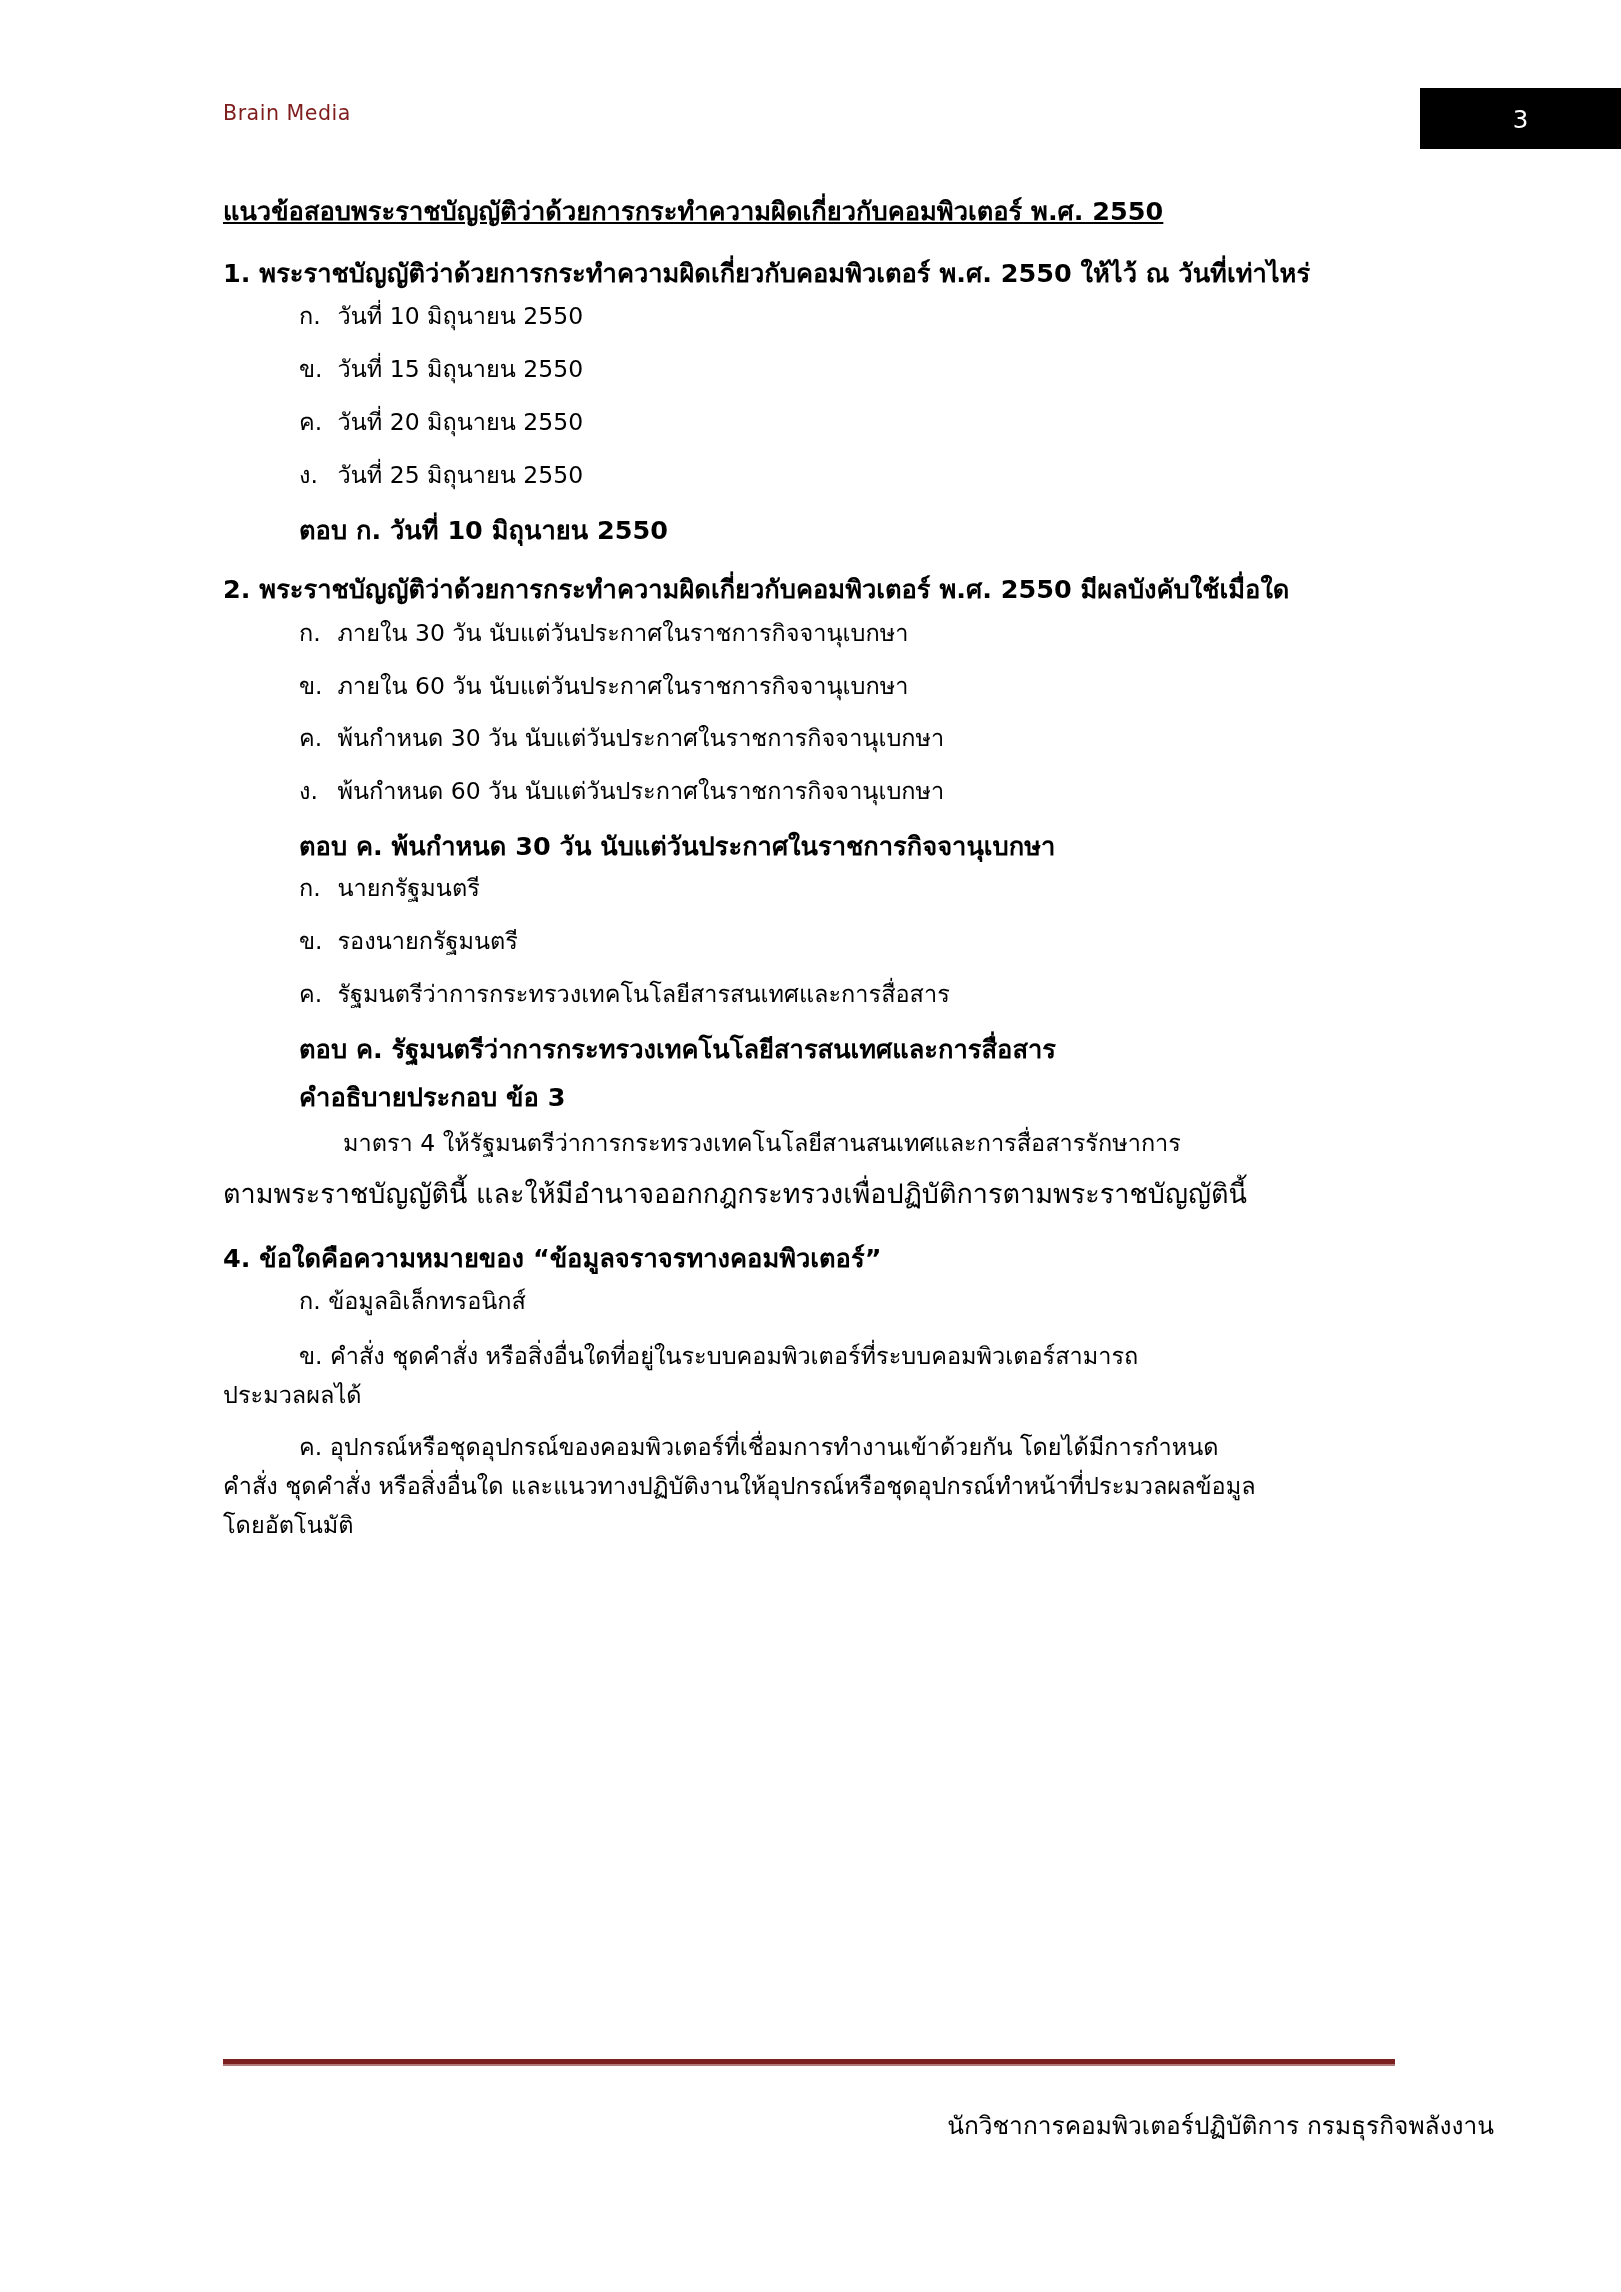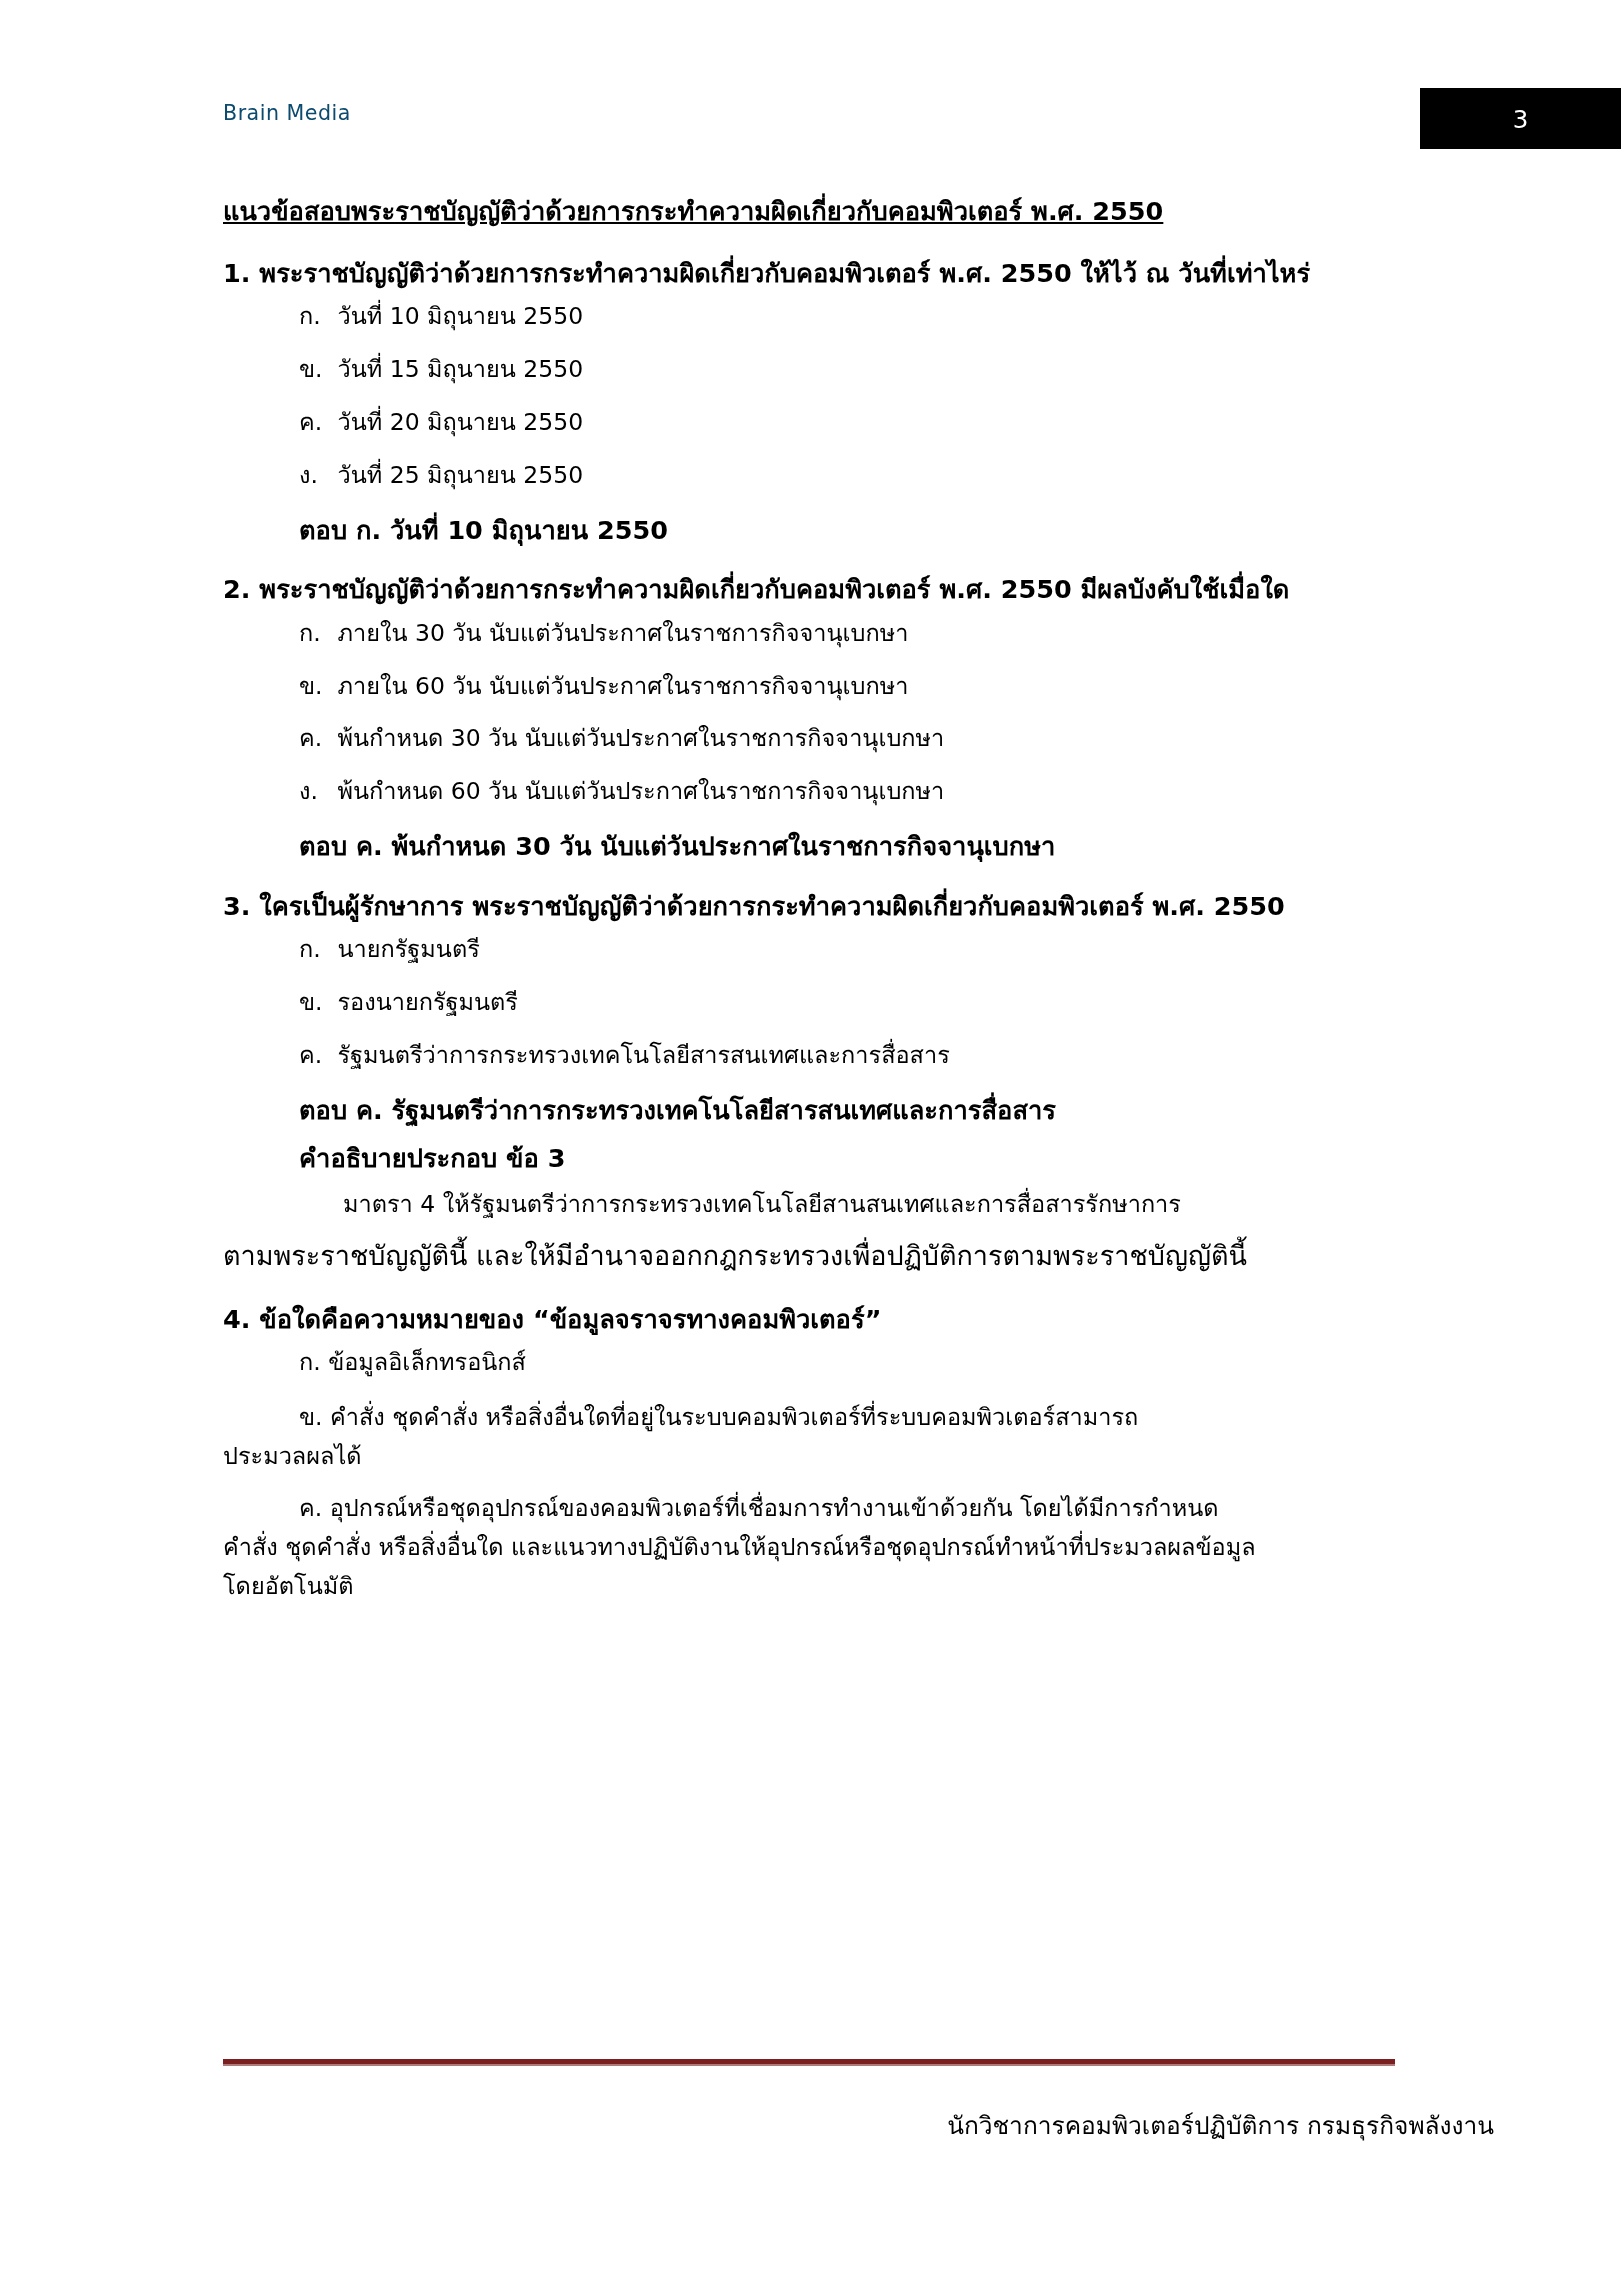--- a/index.html
+++ b/index.html
@@ -26,21 +26,21 @@
     top: 88px;
     left: 0;
     width: 1621px;
     height: 78px;
   }
   .header-left {
     position: absolute;
     left: 223px;
     top: 12.7px;
     font-size: 20.6px;
-    color: #0c4a6e;
+    color: #7f1d1d;
     letter-spacing: 0.5px;
     font-family: "DejaVu Sans", "Liberation Sans", sans-serif;
   }
   .page-number-box {
     position: absolute;
     right: 0px;
     top: 0px;
     width: 201px;
     height: 61px;
     background: #000000;
@@ -212,24 +212,20 @@
     <div class="choice">
       <span class="letter">ค.</span>
       <span>พ้นกำหนด 30 วัน นับแต่วันประกาศในราชการกิจจานุเบกษา</span>
     </div>
     <div class="choice">
       <span class="letter">ง.</span>
       <span>พ้นกำหนด 60 วัน นับแต่วันประกาศในราชการกิจจานุเบกษา</span>
     </div>
     <div class="answer">ตอบ ค.  พ้นกำหนด 30 วัน นับแต่วันประกาศในราชการกิจจานุเบกษา</div>
 
-    <div class="q">
-      <span>3.</span>
-      <span>ใครเป็นผู้รักษาการ พระราชบัญญัติว่าด้วยการกระทำความผิดเกี่ยวกับคอมพิวเตอร์ พ.ศ. 2550</span>
-    </div>
     <div class="choice">
       <span class="letter">ก.</span>
       <span>นายกรัฐมนตรี</span>
     </div>
     <div class="choice">
       <span class="letter">ข.</span>
       <span>รองนายกรัฐมนตรี</span>
     </div>
     <div class="choice">
       <span class="letter">ค.</span>

